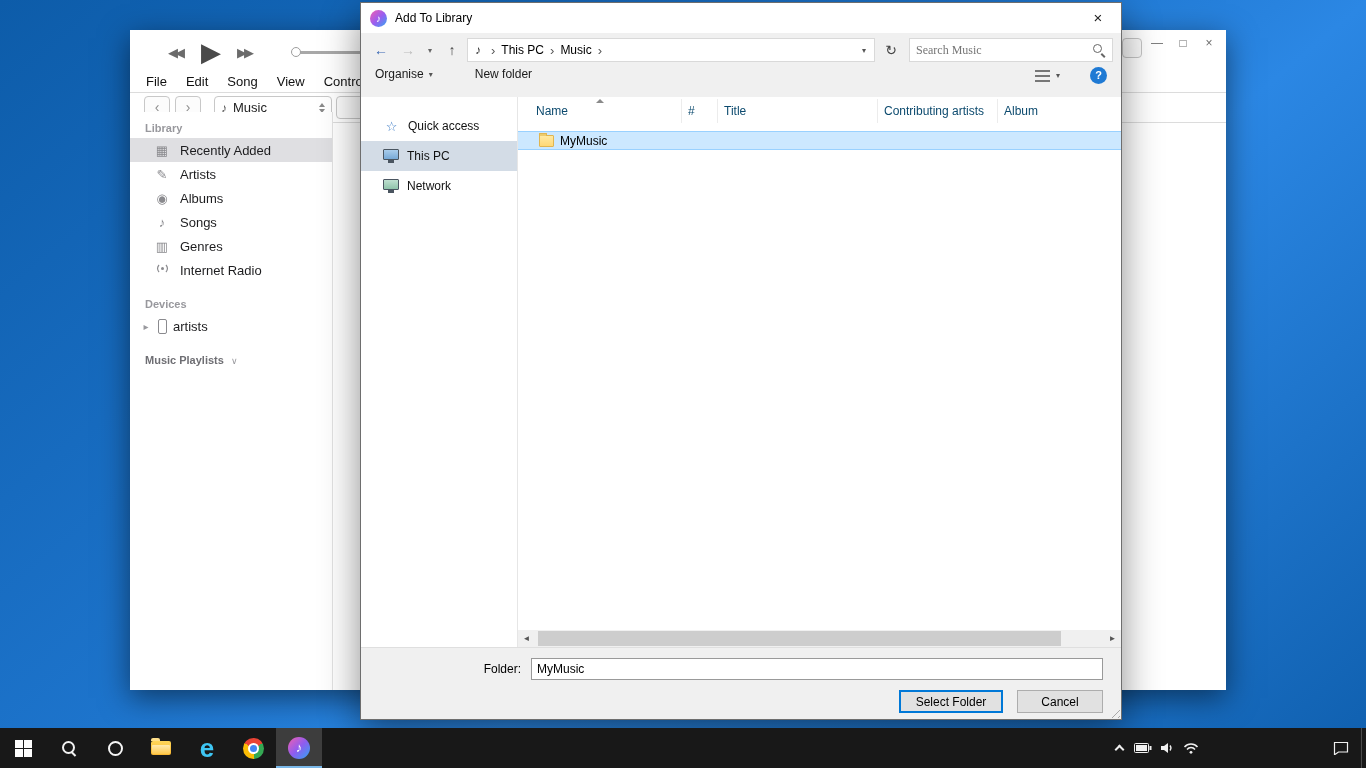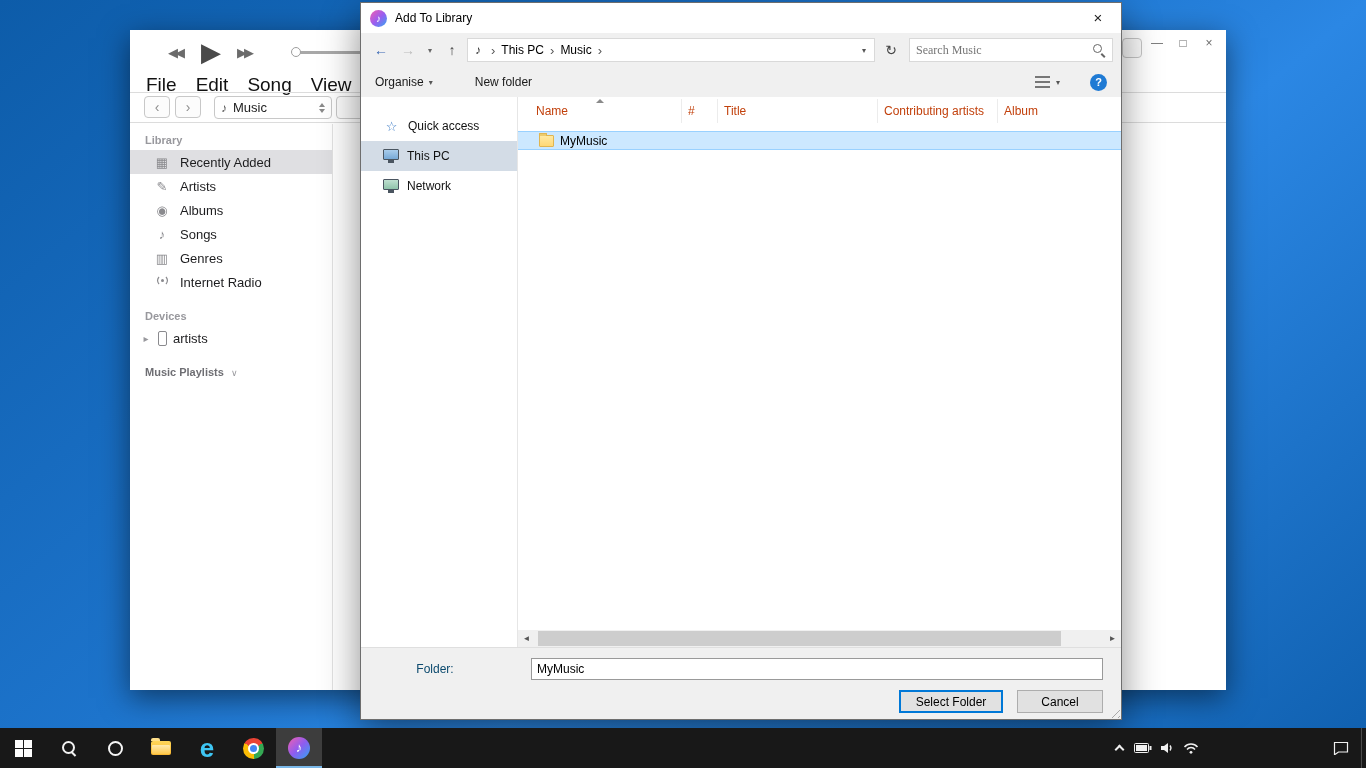--- a/index.html
+++ b/index.html
@@ -19,35 +19,35 @@
   .it-media{position:absolute;left:38px;top:6px;height:32px;display:flex;align-items:center;gap:16px}
   .m-sm{font-size:13px;letter-spacing:-3px;color:#6b6b6b;padding-right:3px}
   .m-lg{font-size:26px;color:#4a4a4a;line-height:26px}
   .it-vol{position:absolute;left:164px;top:21px;width:190px;height:3px;background:#a8a8a8;border-radius:2px}
   .it-vol .knob{position:absolute;left:-3px;top:-4px;width:10px;height:10px;background:#fff;
     border:1px solid #9e9e9e;border-radius:50%}
   .it-winbtns{position:absolute;right:4px;top:2px;display:flex}
   .it-winbtns span{width:26px;height:22px;line-height:22px;text-align:center;color:#6e6e6e;font-size:12px}
   .it-searchfrag{position:absolute;left:992px;top:8px;width:20px;height:20px;border:1px solid #c6c6c6;
     border-radius:4px;background:#fafafa}
-  .it-menu{position:absolute;left:16px;top:44px;display:flex;gap:19px;font-size:19px;color:#111}
+  .it-menu{position:absolute;left:16px;top:44px;display:flex;gap:19px;font-size:13px;color:#111}
   .hr{position:absolute;left:0;right:0;height:1px;background:#dcdcdc}
   .it-nav{position:absolute;left:14px;top:66px;display:flex;gap:5px}
   .navbtn{width:26px;height:22px;border:1px solid #c8c8c8;border-radius:4px;background:#fcfcfc;
     color:#8d8d8d;text-align:center;line-height:20px;font-size:14px}
   .it-picker{position:absolute;left:84px;top:66px;width:118px;height:23px;border:1px solid #c8c8c8;
     border-radius:4px;background:#fff;display:flex;align-items:center;padding:0 6px;font-size:13px;color:#222;gap:6px}
   .pick-note{color:#555;font-size:12px}
   .spin{margin-left:auto;display:flex;flex-direction:column;gap:2px;align-items:center}
   .spin i{display:block;width:0;height:0;border-left:3.5px solid transparent;border-right:3.5px solid transparent}
   .spin .tu{border-bottom:4px solid #8a8a8a}
   .spin .td{border-top:4px solid #8a8a8a}
   .it-devicefrag{position:absolute;left:206px;top:66px;width:40px;height:23px;border:1px solid #c8c8c8;
     border-radius:4px;background:#fcfcfc}
-  .it-side{position:absolute;left:0;top:94px;bottom:0;width:203px;border-right:1px solid #e3e3e3;
+  .it-side{position:absolute;left:0;top:82px;bottom:0;width:203px;border-right:1px solid #e3e3e3;
     background:#fff;padding-top:10px;font-size:13px;color:#1d1d1f}
   .sh{font-size:11px;font-weight:bold;color:#98989d;margin:0 0 4px 15px}
   .srow{display:flex;align-items:center;height:24px;padding-left:24px;gap:10px}
   .srow.sel{background:#dfdfe2}
   .sic{width:16px;text-align:center;color:#8a8a8e;font-size:13px;flex:0 0 16px}
   .devhdr{margin-top:16px}
   .iph{padding-left:10px;gap:6px}
   .exp{width:12px;color:#98989d;font-size:10px;text-align:center}
   .phoneic{width:9px;height:15px;border:1px solid #8a8a8e;border-radius:2px;flex:0 0 9px}
   .plhdr{margin-top:16px;color:#6e6e73;font-size:11px;font-weight:bold}
@@ -74,21 +74,21 @@
   .addr .acaret{margin-left:auto;color:#555;font-size:8px;padding:0 6px}
   .refresh{width:26px;text-align:center;color:#444;font-size:14px}
   .srch{display:flex;align-items:center;height:24px;background:#fff;border:1px solid #d9d9d9;
     flex:1;margin-left:2px;padding:0 6px}
   .srch input{border:0;outline:0;flex:1;font-size:12px;color:#444;font-family:Liberation Serif, serif;background:transparent}
   .srch input::placeholder{color:#767676}
   .mag{width:13px;height:13px;position:relative;margin-left:4px;flex:0 0 13px}
   .mag::before{content:"";position:absolute;left:0;top:0;width:7px;height:7px;border:1.5px solid #666;border-radius:50%}
   .mag::after{content:"";position:absolute;left:9px;top:9px;width:5px;height:1.5px;background:#666;
     transform:rotate(45deg);transform-origin:0 0}
-  .d-toolbar{height:30px;display:flex;align-items:center;padding:0 14px;font-size:12px;color:#1a1a1a}
+  .d-toolbar{height:30px;display:flex;align-items:flex-start;padding:0 14px;font-size:12px;color:#1a1a1a}
   .tool{display:flex;align-items:center;gap:5px}
   .tcaret{font-size:8px;color:#555}
   .newfolder{margin-left:42px}
   .t-right{margin-left:auto;display:flex;align-items:center;gap:6px}
   .viewsic{width:15px;height:12px;background:repeating-linear-gradient(to bottom,#777 0 2px,transparent 2px 5px)}
   .help{width:17px;height:17px;border-radius:50%;background:#1f7ad4;color:#fff;font-size:11px;font-weight:bold;
     text-align:center;line-height:17px;margin-left:24px}
   .d-body{position:absolute;top:94px;left:0;right:0;bottom:72px;display:flex;background:#fff}
   .d-side{width:156px;padding-top:14px;font-size:12px;color:#111}
   .place{height:30px;display:flex;align-items:center;gap:8px;padding-left:22px}
@@ -99,40 +99,40 @@
   .cloud::after{content:"";position:absolute;left:9px;top:-3px;width:6px;height:6px;background:#0b7bd7;border-radius:50%}
   .pcmon{width:16px;height:11px;border:1px solid #4a5560;background:linear-gradient(#a9cdec,#77a9d6);
     border-radius:1px;position:relative;margin-bottom:3px}
   .pcmon::after{content:"";position:absolute;left:4px;bottom:-4px;width:6px;height:3px;background:#4a5560}
   .netmon{width:16px;height:11px;border:1px solid #4a5560;background:linear-gradient(#bfe0d0,#8fc3aa);
     border-radius:1px;position:relative;margin-bottom:3px}
   .netmon::after{content:"";position:absolute;left:4px;bottom:-4px;width:6px;height:3px;background:#4a5560}
   .d-files{flex:1;position:relative;border-left:1px solid #e6e6e6}
   .sortc{position:absolute;left:78px;top:2px;width:0;height:0;border-left:4px solid transparent;
     border-right:4px solid transparent;border-bottom:4px solid #8a8a8a}
-  .fhdr{display:flex;height:24px;font-size:12px;color:#c2410c;align-items:flex-start;margin-top:2px}
+  .fhdr{display:flex;height:24px;font-size:12px;color:#0c4a6e;align-items:flex-start;margin-top:2px}
   .hc{line-height:24px;border-right:1px solid #ececec;padding-left:6px;overflow:hidden;white-space:nowrap}
   .hc.name{flex:0 0 164px;padding-left:18px}
   .hc.num{flex:0 0 36px}
   .hc.title{flex:0 0 160px}
   .hc.art{flex:0 0 120px}
   .hc.alb{flex:1;border-right:0}
   .frow{margin-top:8px;height:19px;background:#cce8ff;border-top:1px solid #99d1ff;border-bottom:1px solid #99d1ff;
     display:flex;align-items:center;padding-left:21px;font-size:12px;color:#000;gap:6px}
   .fold{width:15px;height:12px;background:linear-gradient(#ffe9a2,#ffd876);border:1px solid #e0b550;
     border-radius:1px;position:relative;flex:0 0 15px}
   .fold::before{content:"";position:absolute;top:-3px;left:-1px;width:6px;height:2px;background:#eccb6e;
     border:1px solid #e0b550;border-bottom:0;border-radius:1px 1px 0 0}
   .hscroll{position:absolute;left:0;right:0;bottom:0;height:17px;background:#f0f0f0;display:flex;align-items:center}
   .sar{width:17px;text-align:center;font-size:8px;color:#555;line-height:17px}
   .strack{flex:1;height:17px;position:relative}
   .sthumb{position:absolute;left:3px;top:1px;height:15px;width:92%;background:#cdcdcd}
   .d-foot{position:absolute;left:0;right:0;bottom:0;height:72px;background:#f0f0f0;border-top:1px solid #dfdfdf}
   .frow2{position:absolute;top:10px;left:0;right:18px;display:flex;align-items:center}
-  .flabel{width:170px;text-align:center;padding-right:22px;font-size:12px;color:#0c4a6e}
+  .flabel{width:170px;text-align:right;padding-right:10px;font-size:12px;color:#000000}
   .finput{flex:1;height:22px;border:1px solid #999;font-size:12px;padding:0 5px;font-family:inherit;
     background:#fff;color:#000;outline:none}
   .btns{position:absolute;top:42px;right:18px;display:flex;gap:14px}
   .btn{height:23px;font-size:12px;background:#e1e1e1;border:1px solid #adadad;font-family:inherit;color:#000}
   .btn.primary{border:1px solid #0078d7;box-shadow:inset 0 0 0 1px #0078d7;width:104px}
   .btn.cancel{width:86px}
   .grip{position:absolute;right:1px;bottom:1px;width:12px;height:12px;
     clip-path:polygon(100% 0,100% 100%,0 100%);
     background:repeating-linear-gradient(135deg,transparent 0 3px,#a9a9a9 3px 4px)}
 

